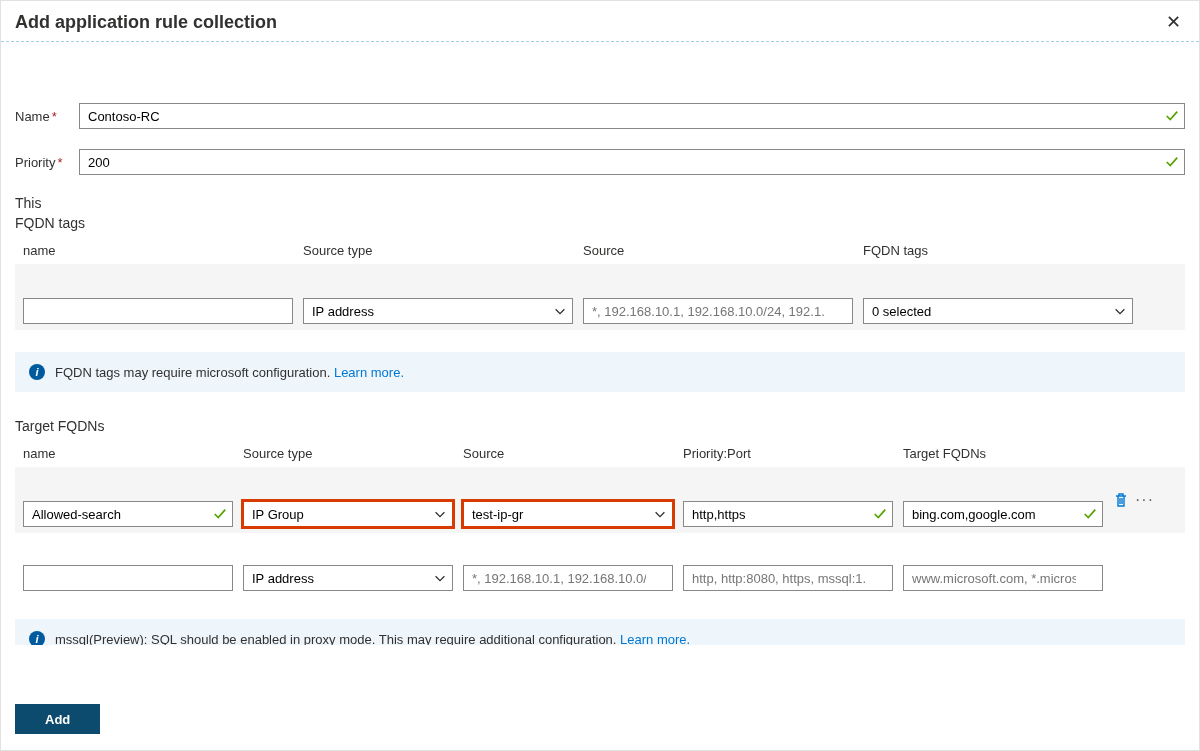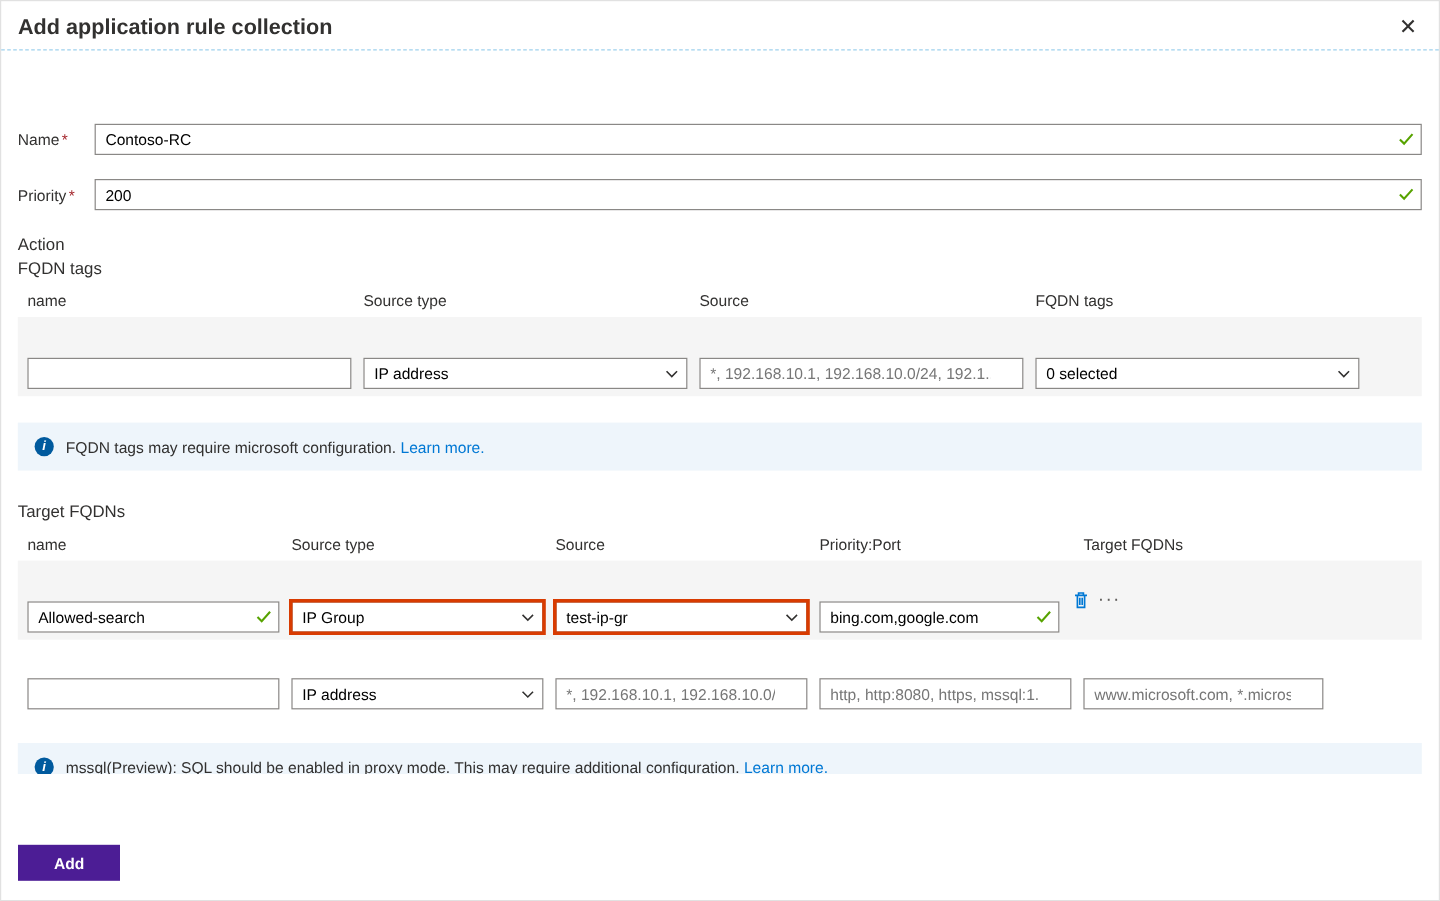--- a/index.html
+++ b/index.html
@@ -58,21 +58,21 @@
   .target-section { margin-top:26px; }
 
   .highlighted { outline:3px solid #d83b01; outline-offset:-1px; }
 
   .trash-btn { width:16px; height:16px; cursor:pointer; }
   .trash-btn svg { stroke:#0078d4; fill:none; stroke-width:1.4; }
   .more-dots { color:#605e5c; font-size:16px; cursor:pointer; letter-spacing:1px; line-height:1; }
 
   .footer { padding:12px 14px 16px 14px; border-top:0; }
   .add-btn {
-    background:#4c1d95; color:#fff; border:none; height:30px; padding:0 30px;
+    background:#0c4a6e; color:#fff; border:none; height:30px; padding:0 30px;
     font-size:13px; font-weight:600; cursor:pointer;
   }
 
   .plain-row { background:#fff; }
 </style>
 </head>
 <body>
 
 <div class="panel">
 
@@ -97,21 +97,21 @@
       <label><span>Priority</span><span class="req">*</span></label>
       <div class="field-wrap">
         <input class="text-input" type="text" value="200" style="">
         <span class="valid-icon"><svg viewBox="0 0 16 16">
               <path d="M2 8 L6 12 L14 3"></path>
             </svg></span>
       </div>
     </div>
 
 
-    <div class="section-label">Action</div>
+    <div class="section-label">This</div>
     <div class="sub-label">FQDN tags</div>
 
     <div class="tbl-head">
       <div class="fc-name">name</div>
       <div style="width:10px"></div>
       <div class="fc-stype">Source type</div>
       <div style="width:10px"></div>
       <div class="fc-src">Source</div>
       <div style="width:10px"></div>
       <div class="fc-tags">FQDN tags</div>
@@ -173,20 +173,26 @@
           <span class="chev-icon"><svg viewBox="0 0 16 16">
                 <path d="M3 6 L8 11 L13 6"></path>
               </svg></span>
         </div>
         <div class="cell tc-src highlighted">
           <input class="cell-input" readonly="" value="test-ip-gr" style="">
           <span class="chev-icon"><svg viewBox="0 0 16 16">
                 <path d="M3 6 L8 11 L13 6"></path>
               </svg></span>
         </div>
+        <div class="cell tc-proto">
+          <input class="cell-input" type="text" value="http,https" style="">
+          <span class="valid-icon"><svg viewBox="0 0 16 16">
+                <path d="M2 8 L6 12 L14 3"></path>
+              </svg></span>
+        </div>
         <div class="cell tc-targ">
           <input class="cell-input" type="text" value="bing.com,google.com" style="">
           <span class="valid-icon"><svg viewBox="0 0 16 16">
                 <path d="M2 8 L6 12 L14 3"></path>
               </svg></span>
         </div>
         <div class="tc-act">
           <span class="trash-btn"><svg viewBox="0 0 16 16">
                 <path d="M3 4 h10 M6 4 V2 h4 V4 M5 4 v10 h6 V4 M7 6 v6 M9 6 v6"></path>
               </svg></span>

